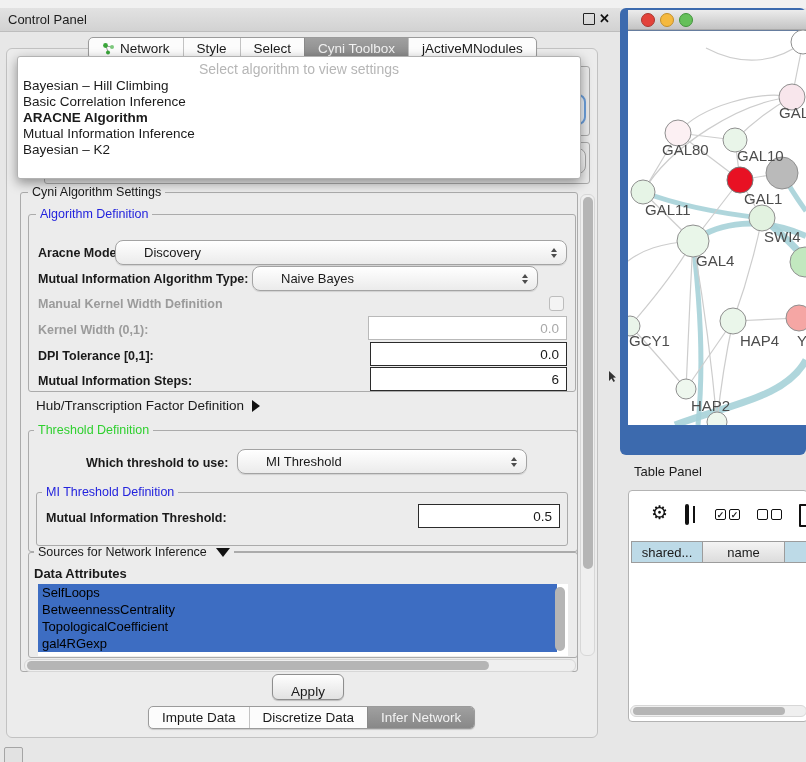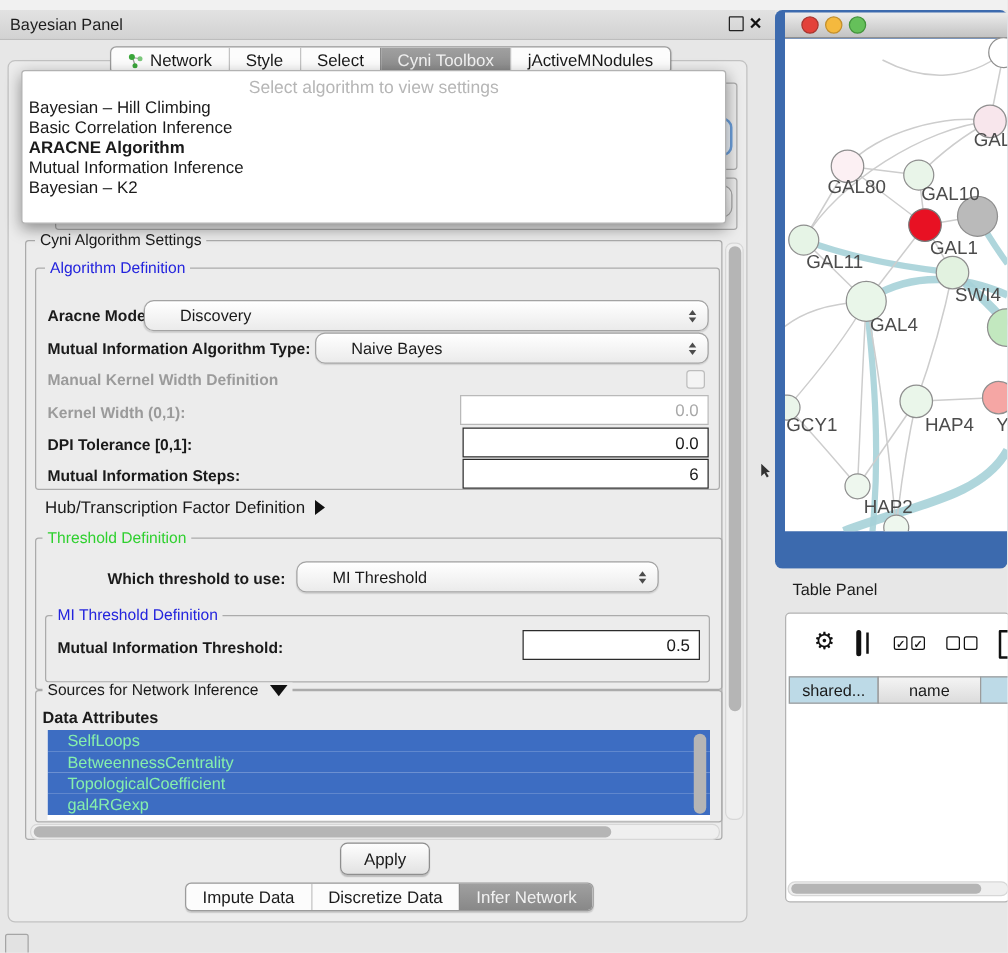--- a/index.html
+++ b/index.html
@@ -39,26 +39,26 @@
          justify-content:flex-end;padding-right:7px;font-size:13.5px;box-sizing:border-box}
   .field.dis{border:1px solid #b9b9b9;color:#a9a9a9}
   .checkbox{width:15px;height:15px;border:1px solid #bdbdbd;border-radius:3px;background:#f4f4f4;box-sizing:border-box}
   
   .popup{left:17px;top:56px;width:562px;height:121px;background:#fff;border:1px solid #b2b2b2;border-radius:3px;
          box-shadow:0 4px 12px rgba(0,0,0,.4);z-index:40}
   .popup .prompt{position:absolute;left:0;top:4px;width:100%;text-align:center;color:#b6b6b6;font-size:14px}
   .popup .item{position:absolute;left:5px;font-size:13.5px;white-space:nowrap}
   .popup .item.bold{font-weight:bold}
   
-  .attr-item{height:17px;background:var(--selection-blue);color:#86efac;font-size:13px;line-height:17px;padding-left:16px}
+  .attr-item{height:17px;background:var(--selection-blue);color:#000000;font-size:13px;line-height:17px;padding-left:4px}
   
   .sb-track{background:#efefef;border:1px solid #d7d7d7;border-radius:6px;box-sizing:border-box}
   .sb-thumb{background:#b5b5b5;border-radius:5px}
   .btn{border:1px solid #8e8e8e;border-radius:6px;background:linear-gradient(#fefefe,#e2e2e2);
-       box-shadow:0 1px 1px rgba(0,0,0,.2);display:flex;align-items:center;justify-content:center;font-size:13.5px}
+       box-shadow:0 1px 1px rgba(0,0,0,.2);display:flex;align-items:flex-end;justify-content:center;font-size:13.5px}
   
   #netwin{left:620px;top:8px;width:186px;height:447px;overflow:hidden}
   .nlabel{position:absolute;font-size:15px;color:#4c4c4c;white-space:nowrap}
   
   .tp-title{left:634px;top:464px;font-size:13px;color:#1c1c1c}
   .tp-panel{left:628px;top:490px;width:180px;height:232px;background:#fff;border:1px solid #b3b3b3;
             border-radius:4px;box-sizing:border-box;overflow:hidden}
   .th{position:absolute;top:50px;height:22px;border:1px solid #9c9c9c;box-sizing:border-box;
       display:flex;align-items:center;justify-content:center;font-size:13px;overflow:hidden}
   .th.blue{background:var(--header-blue)}
@@ -69,21 +69,21 @@
   .cbx{width:11px;height:11px;border:1.6px solid #111;border-radius:2px;display:inline-block;
        font-size:9px;line-height:10px;text-align:center;font-weight:bold;box-sizing:border-box}
   .frag{position:absolute;z-index:5}
 </style>
 </head>
 <body>
 
 <div class="abs" style="left:0;top:0;width:806px;height:8px;background:#f1f1f1"></div>
 
 <div class="abs cp-titlebar">
-  <span class="cp-title">Bayesian Panel</span>
+  <span class="cp-title">Control Panel</span>
 </div>
 <div class="abs float-box"></div>
 <div class="abs close-x">✕</div>
 
 <div class="abs tabseg" style="left:88px;top:37px;z-index:6">
   <div class="seg">
     <svg width="13" height="13">
       <line x1="4" y1="4" x2="10" y2="5" stroke="#9a9a9a"></line>
         <line x1="4" y1="4" x2="6" y2="10" stroke="#9a9a9a"></line>
       <circle cx="3.5" cy="3.5" r="2.4" fill="#3aa63a"></circle>
@@ -131,21 +131,21 @@
 <span class="abs bl" style="left:38px;top:246px">Aracne Mode:</span>
 <div class="abs combo" style="left:115px;top:240px;width:452px">
   <span>Discovery</span>
   <span class="stepper">
       <i class="up"></i>
       <i class="dn"></i>
     </span>
 </div>
 
 <span class="abs bl" style="left:38px;top:272px">Mutual Information Algorithm Type:</span>
-<div class="abs combo" style="left:252px;top:266px;width:315px">
+<div class="abs combo" style="left:252px;top:266px;width:286px">
   <span>Naive Bayes</span>
   <span class="stepper">
       <i class="up"></i>
       <i class="dn"></i>
     </span>
 </div>
 
 <span class="abs bl dis" style="left:38px;top:297px">Manual Kernel Width Definition</span>
 <div class="abs checkbox" style="left:549px;top:296px"></div>
 

